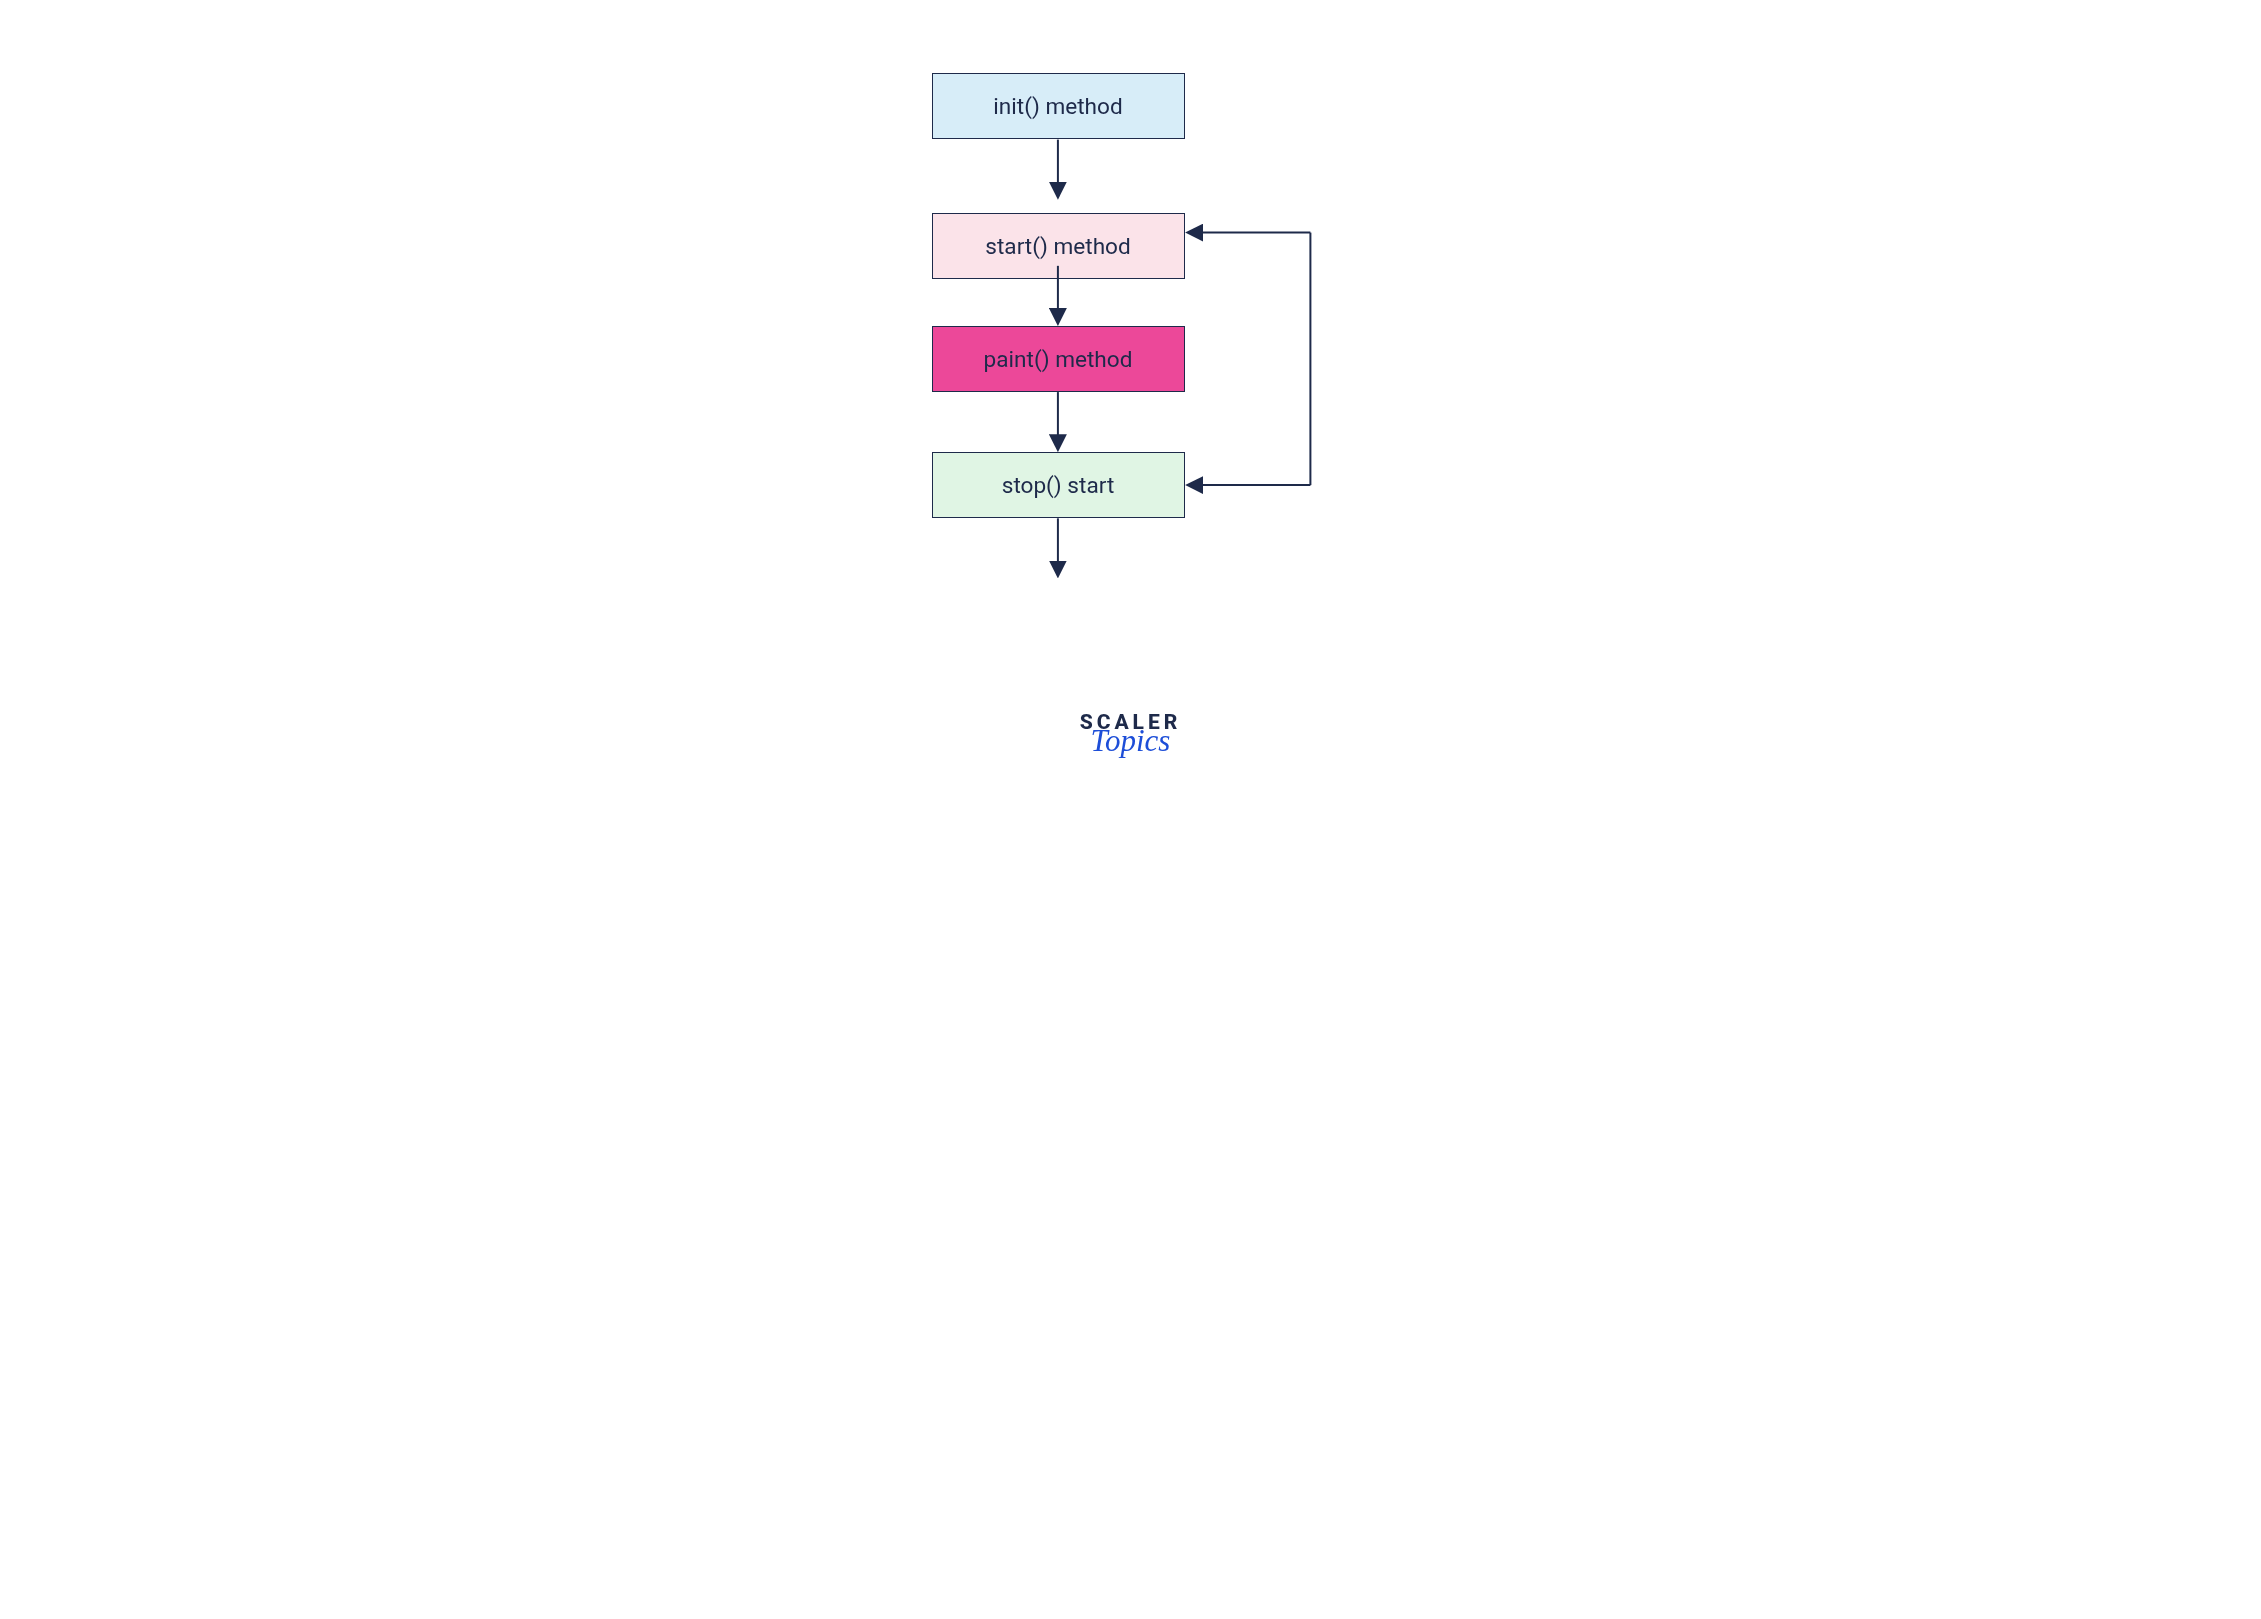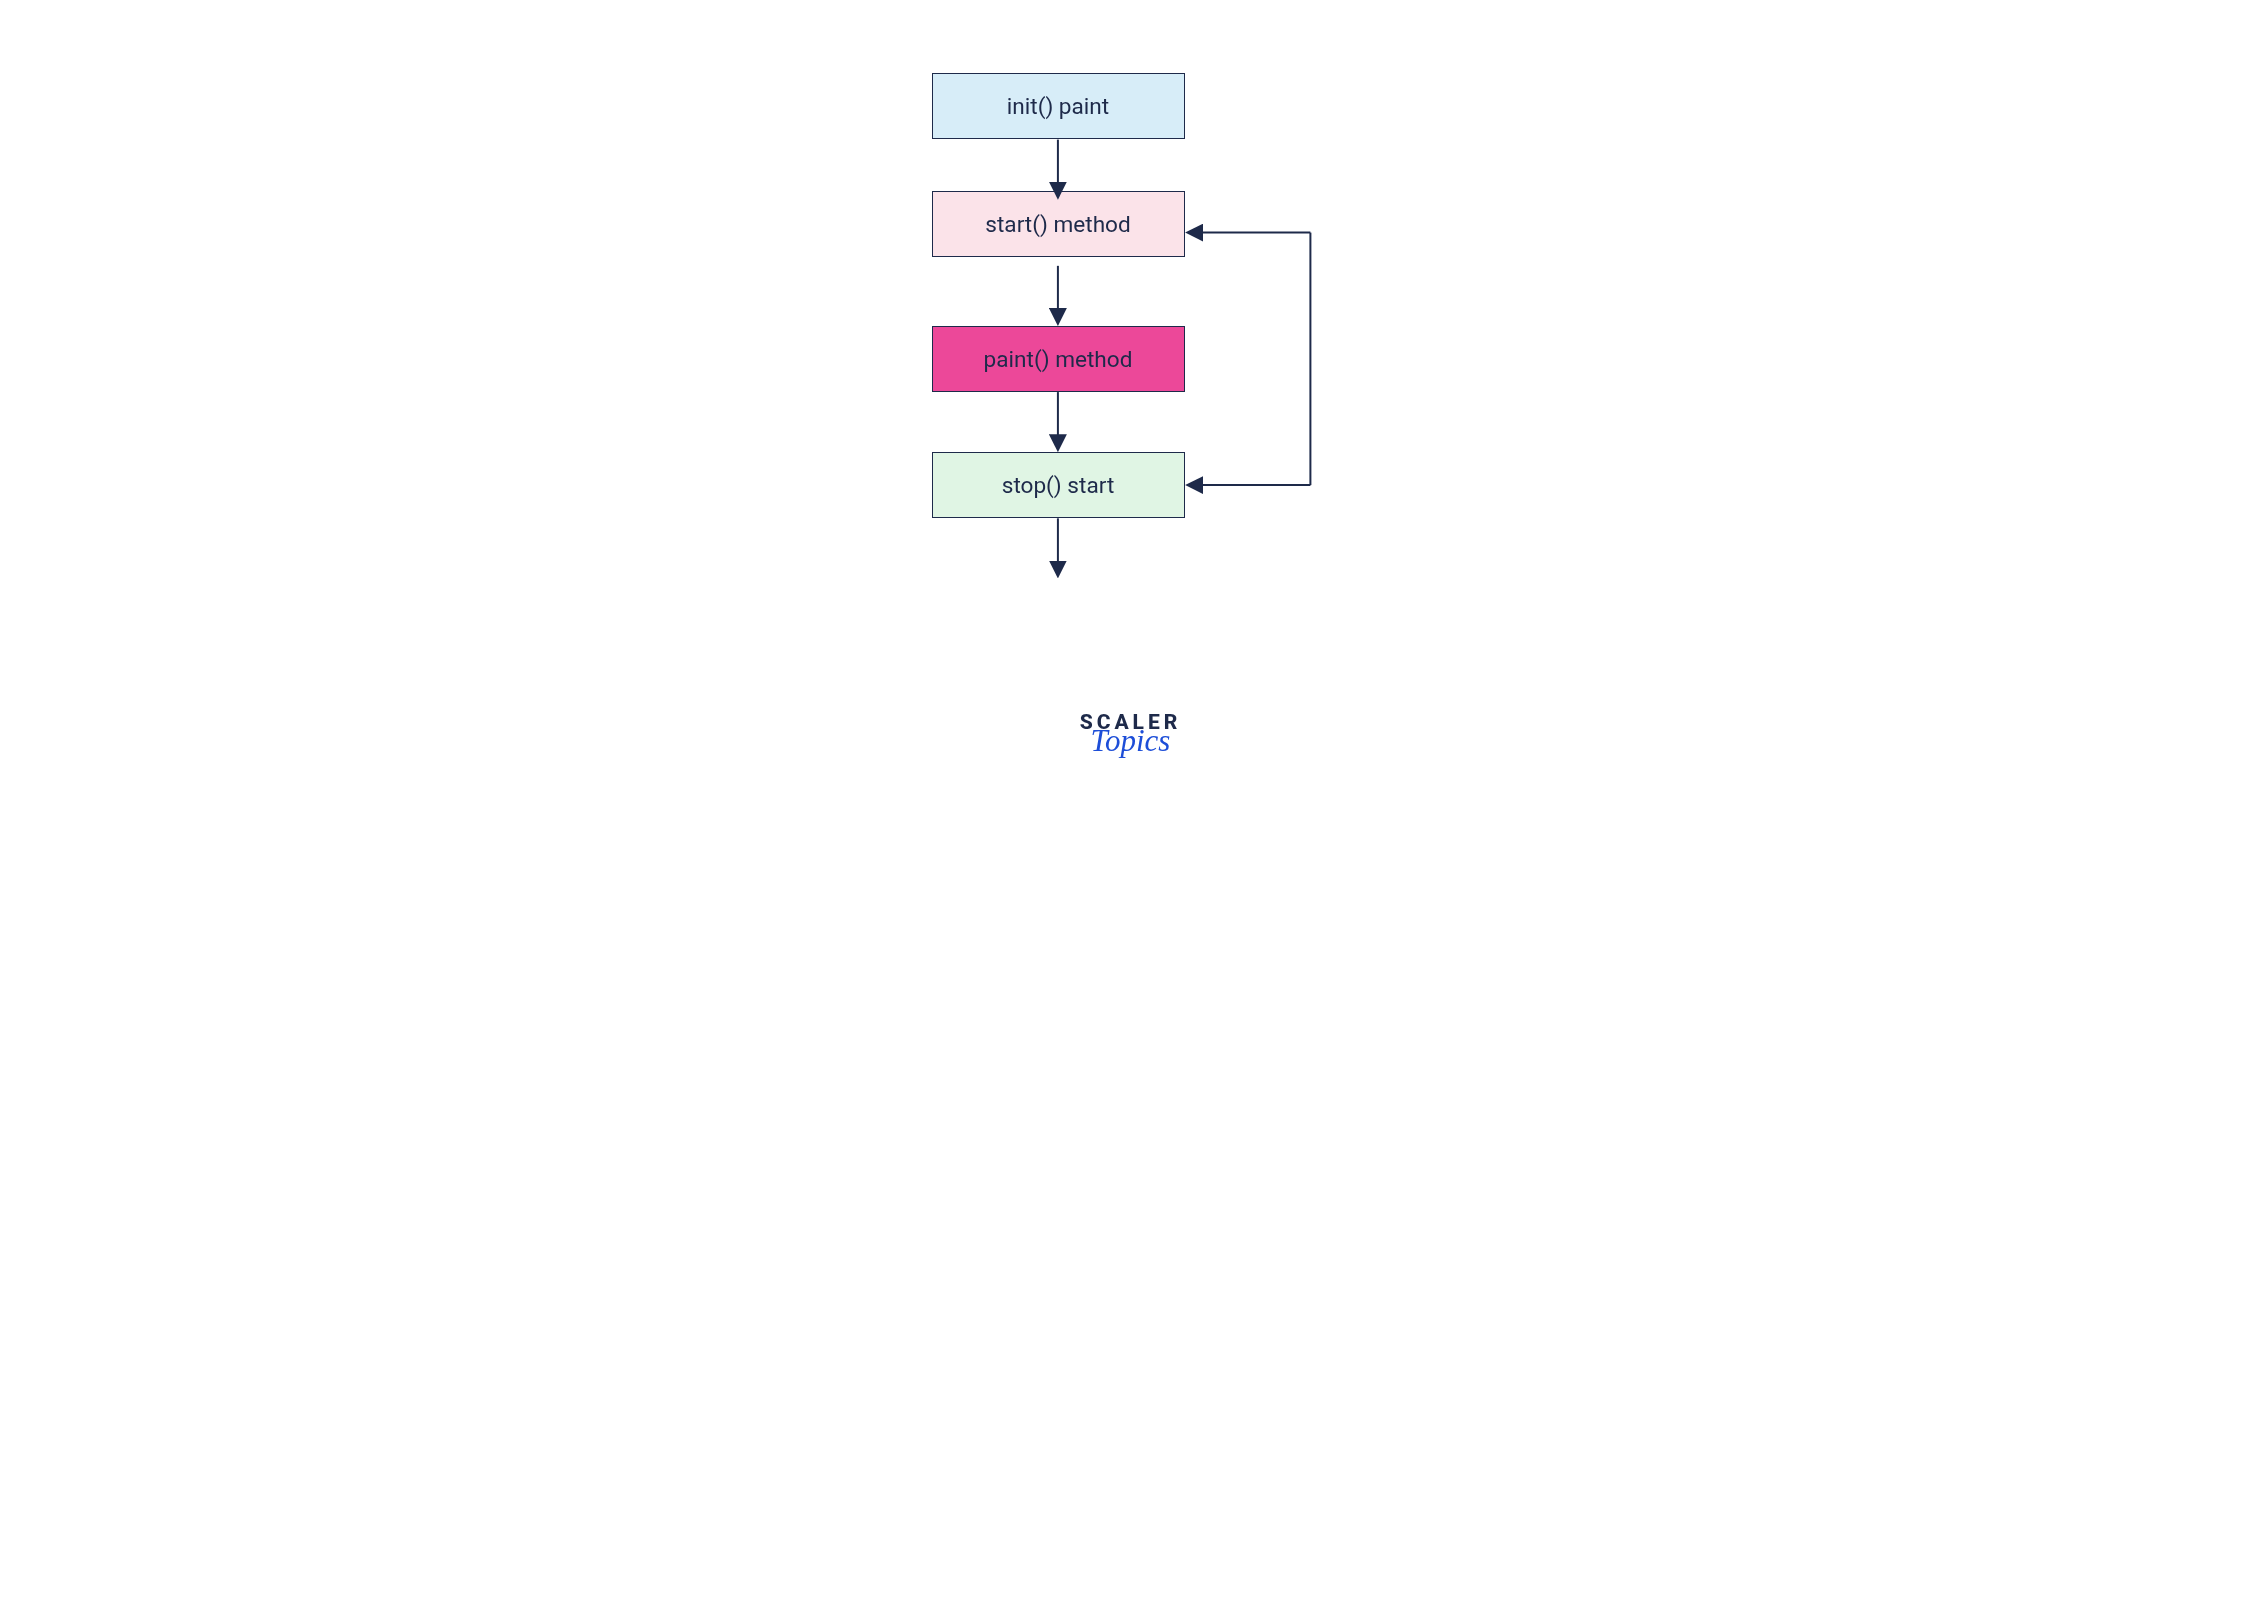--- a/index.html
+++ b/index.html
@@ -26,21 +26,21 @@
       border: 1.3px solid #1e2a4a;
       display: flex;
       align-items: center;
       justify-content: center;
       font-size: 22.6px;
       color: #1e2a4a;
       font-weight: 400;
       left: 100px;
     }
     .node-init    { top: 0;    background: #d7edf8; }
-    .node-start   { top: 118px; background: #fbe3e9; }
+    .node-start   { top: 140px; background: #fbe3e9; }
     .node-paint   { top: 253px; background: #ec4899; }
     .node-stop    { top: 379px; background: #e0f5e4; }
     .node-destroy { top: 505px; background: #faefdc; }
 
     svg.connectors {
       position: absolute;
       left: 0;
       top: 0;
       width: 598px;
       height: 585px;
@@ -68,21 +68,21 @@
       margin-top: -10.6px;
       font-weight: 400;
     }
   </style>
 </head>
 <body>
 
 <div class="diagram">
 
   <div class="node node-init">
-    <span>init() paint</span>
+    <span>init() method</span>
   </div>
 
   <div class="node node-start">
     <span>start() method</span>
   </div>
 
   <div class="node node-paint">
     <span>paint() method</span>
   </div>
 

